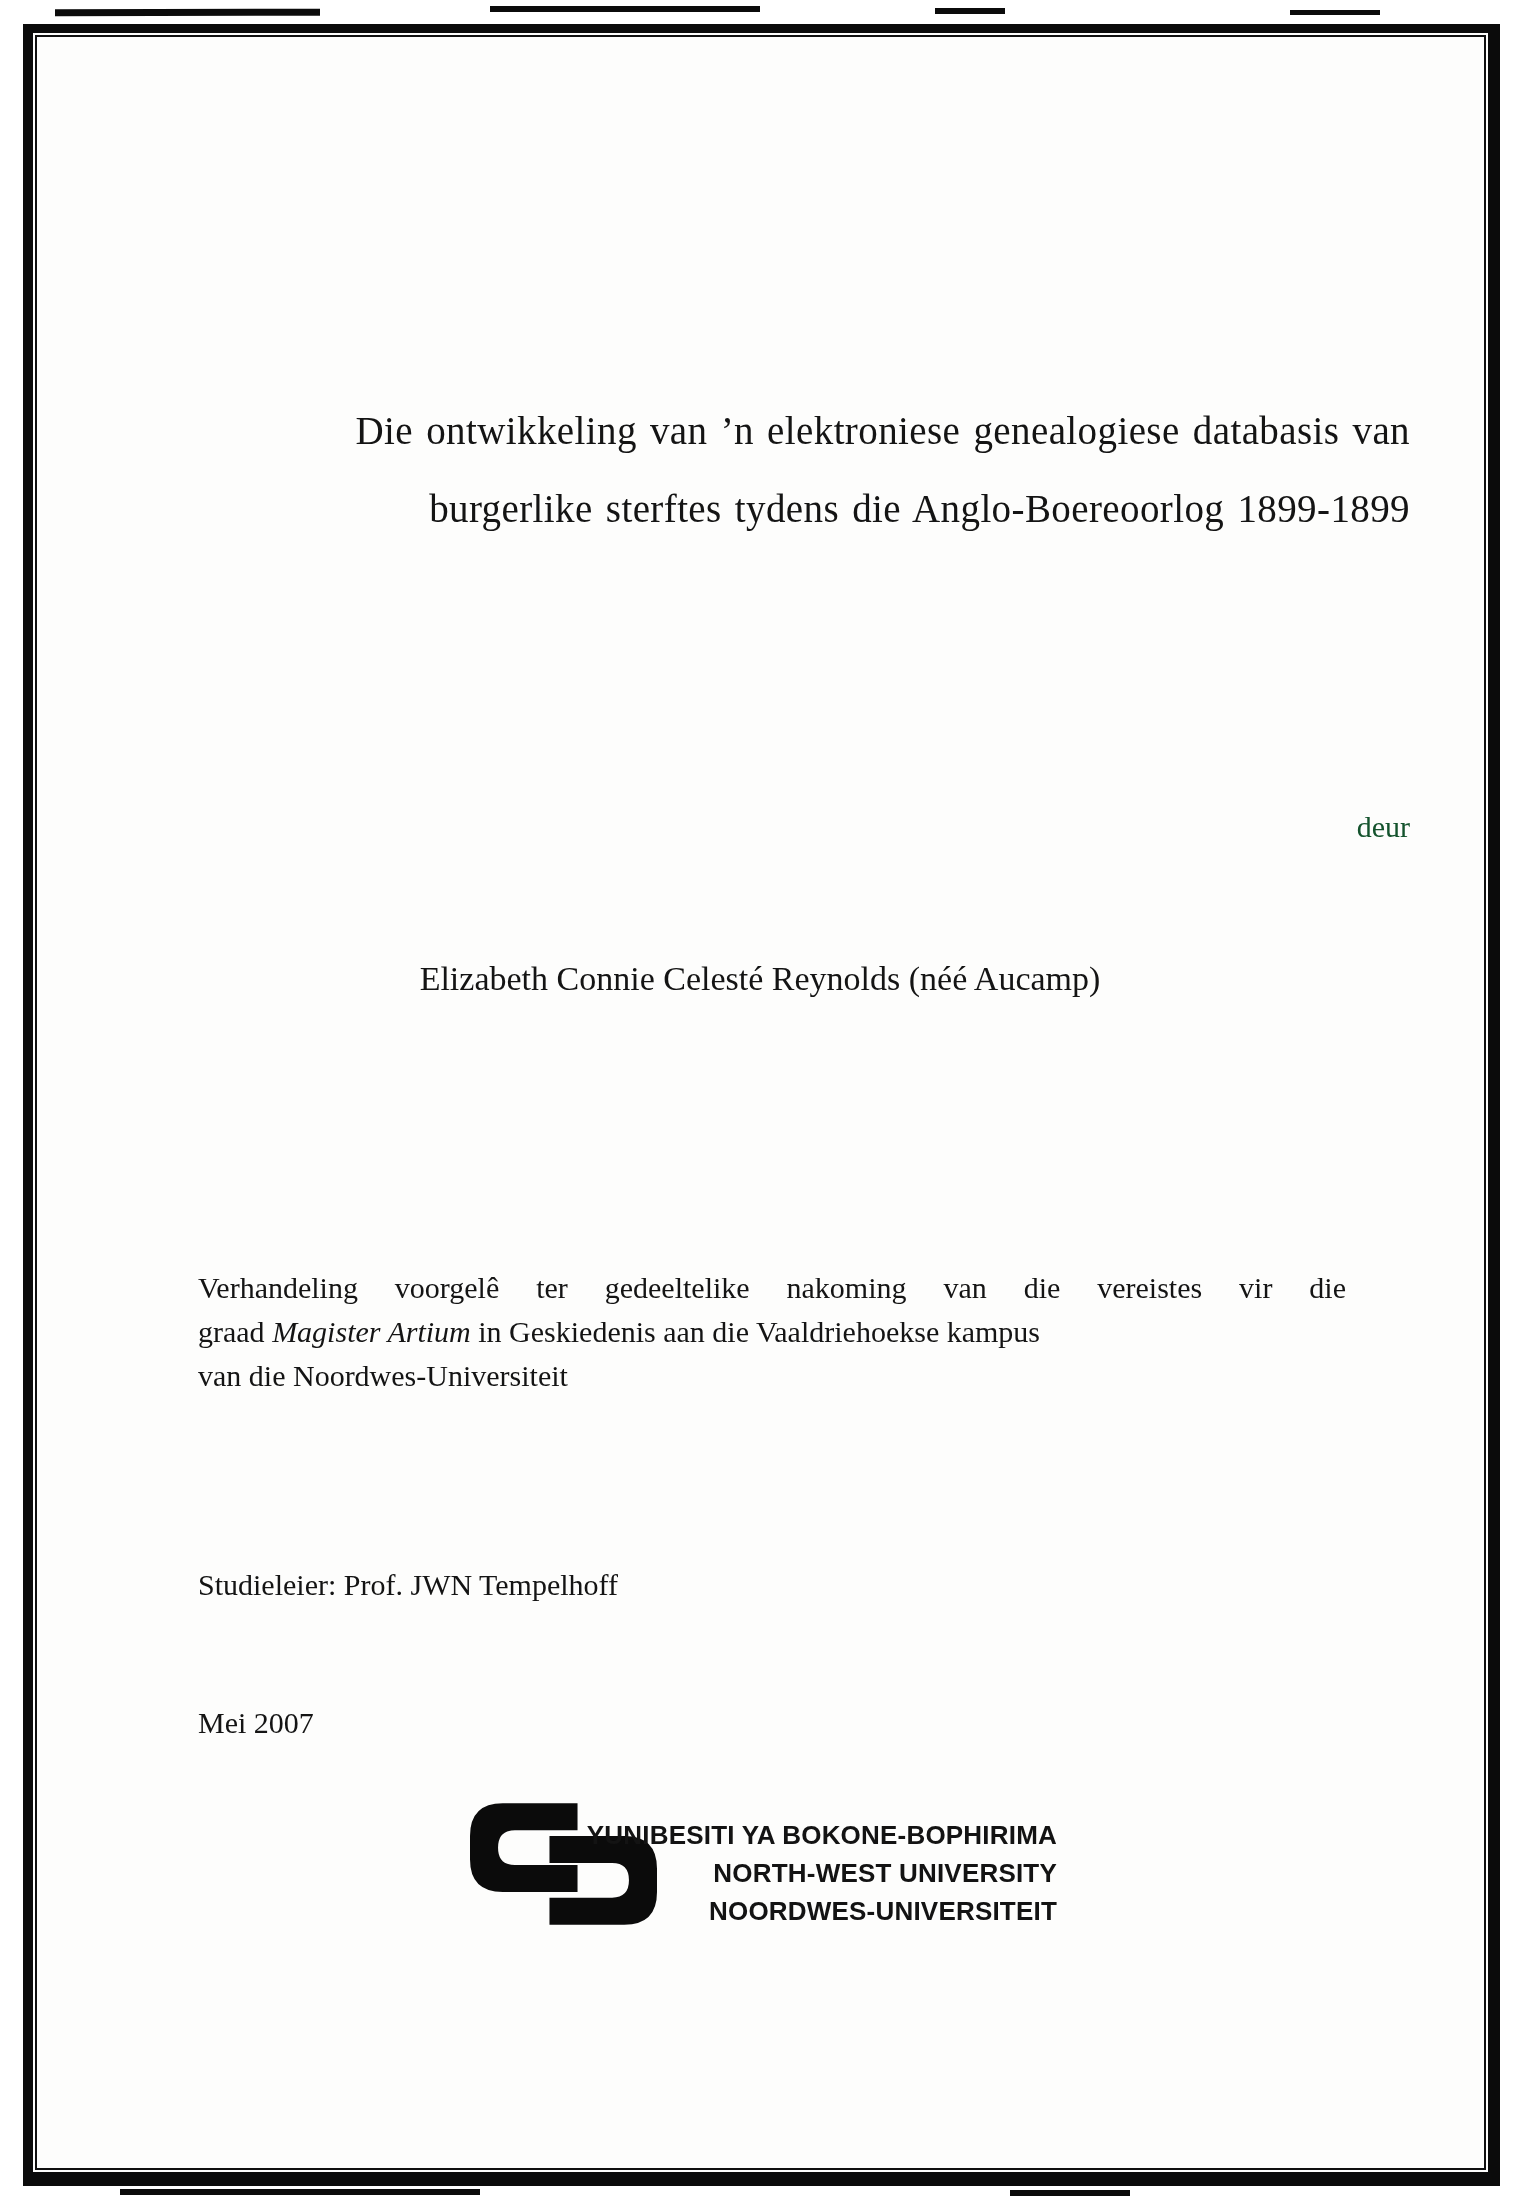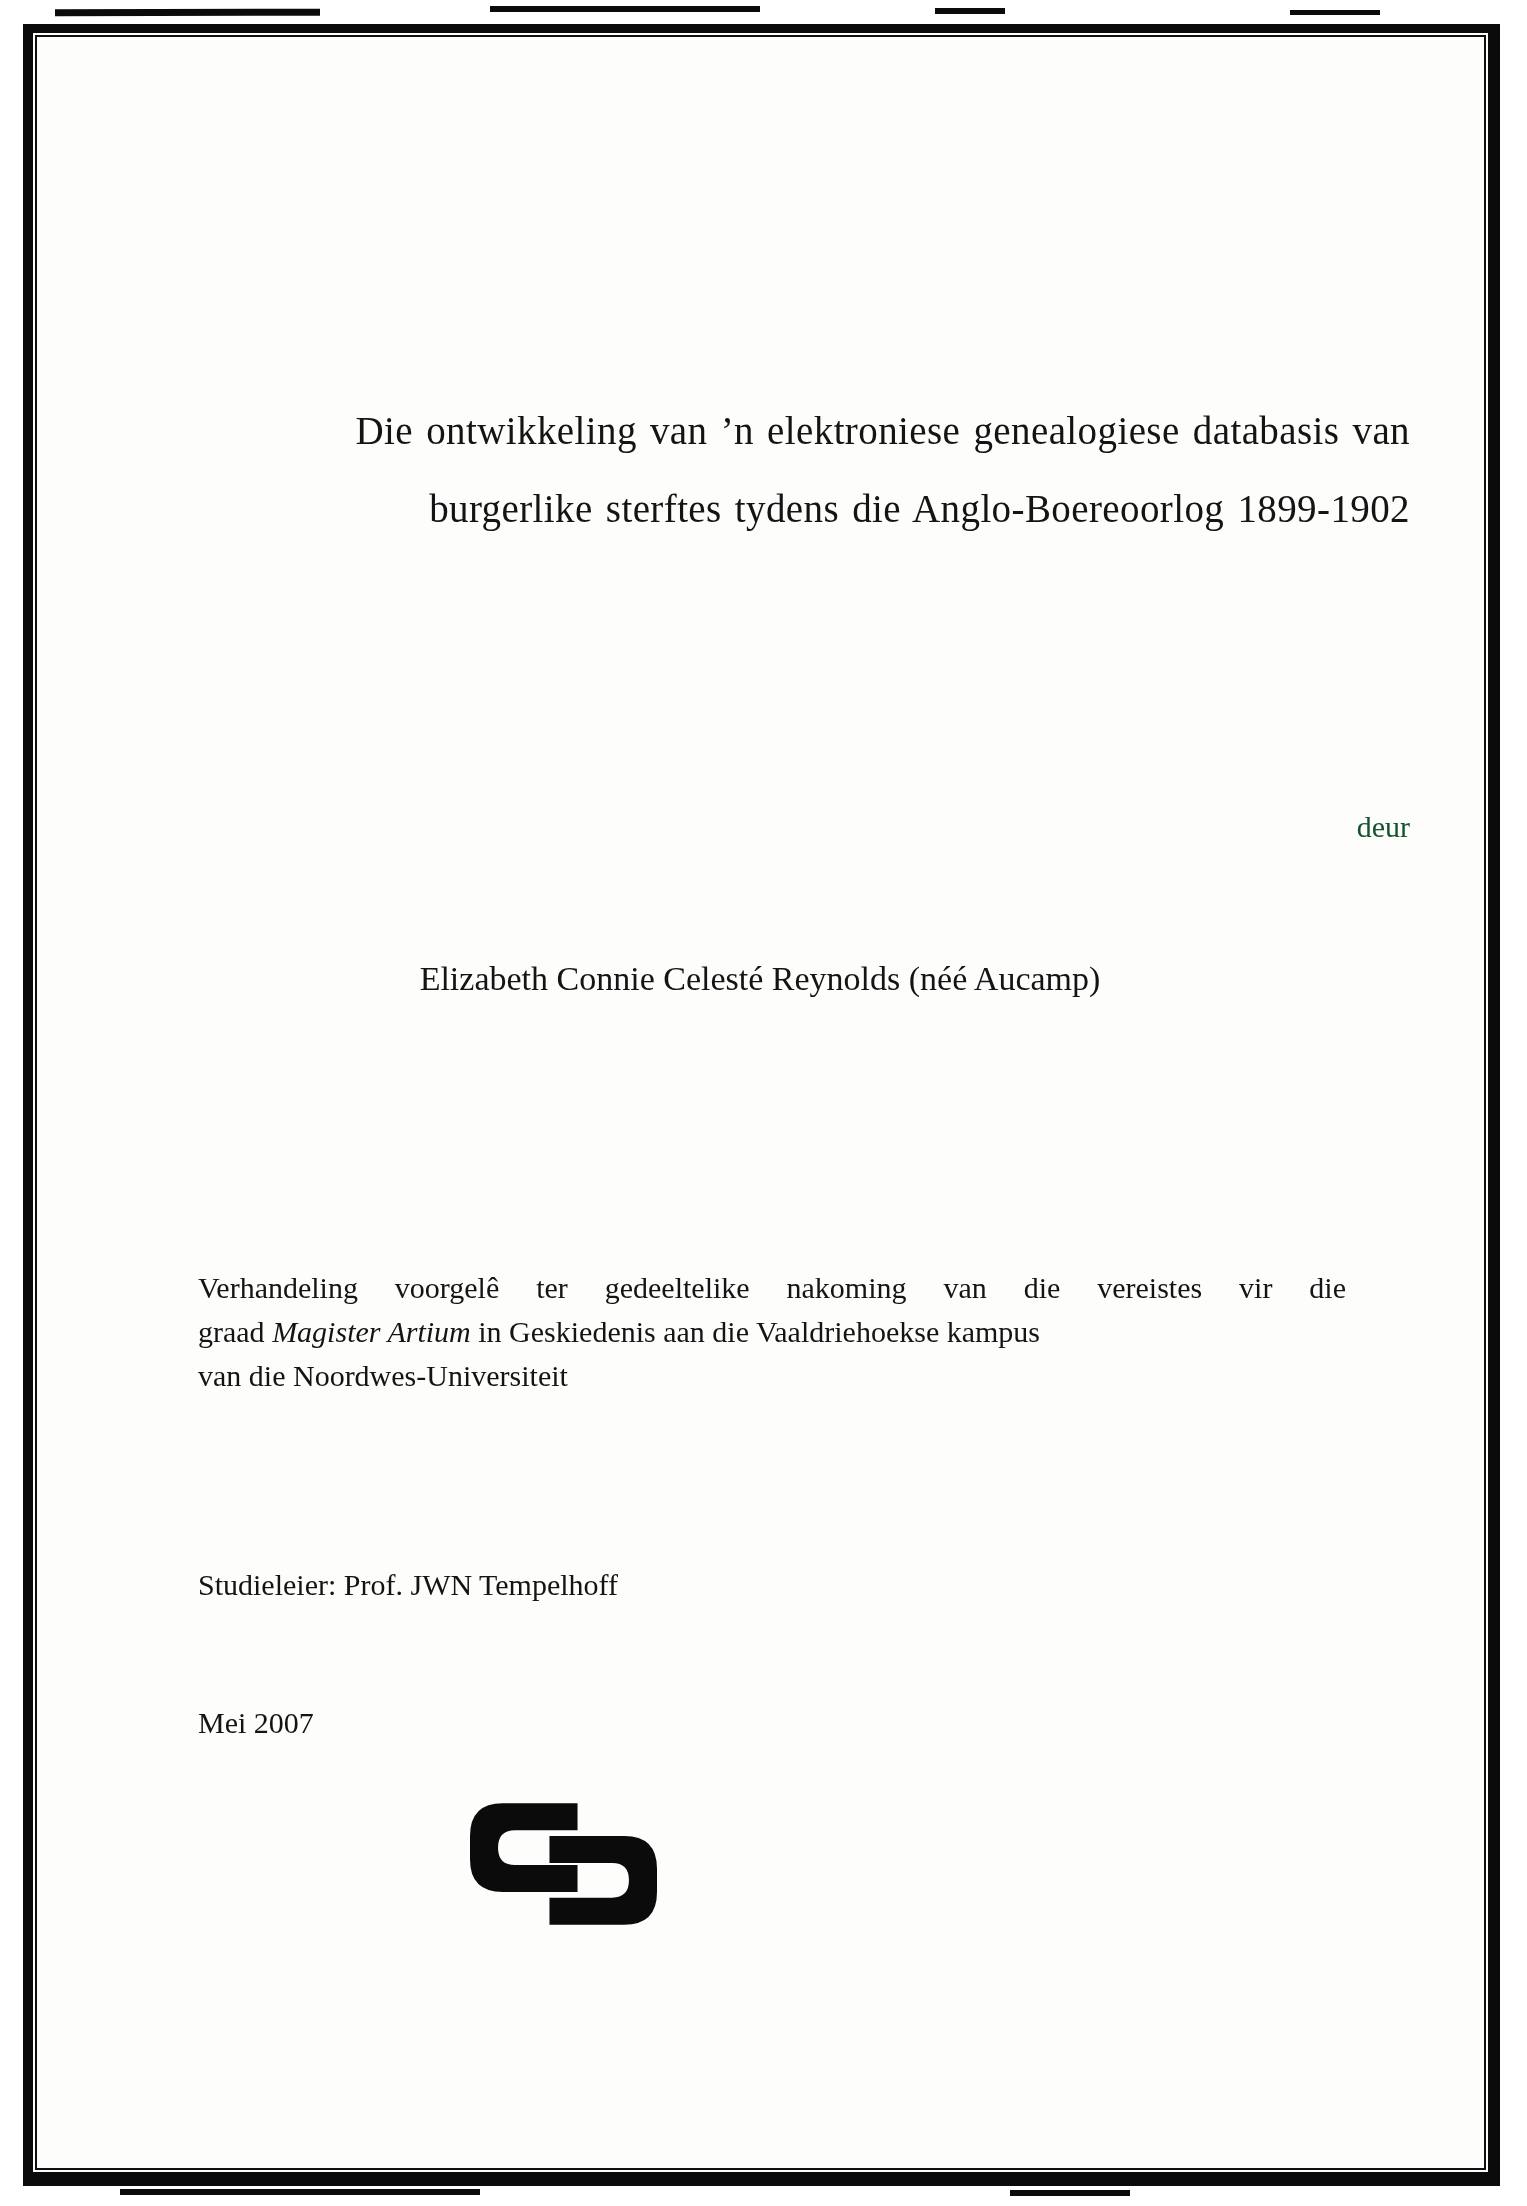--- a/index.html
+++ b/index.html
@@ -132,35 +132,40 @@
   <div class="artifact a3"></div>
   <div class="artifact a4"></div>
   <div class="artifact a5"></div>
   <div class="artifact a6"></div>
 
   <div class="frame-outer">
     <div class="frame-inner"></div>
   </div>
 
   <div class="title-line title-1">Die ontwikkeling van ’n elektroniese genealogiese databasis van</div>
-  <div class="title-line title-2">burgerlike sterftes tydens die Anglo-Boereoorlog 1899-1902</div>
+  <div class="title-line title-2">burgerlike sterftes tydens die Anglo-Boereoorlog 1899-1899</div>
 
   <div class="byline">deur</div>
 
   <div class="author">Elizabeth Connie Celesté Reynolds (néé Aucamp)</div>
 
   <div class="thesis">
     <div class="jline">Verhandeling voorgelê ter gedeeltelike nakoming van die vereistes vir die</div>
     <div><span>graad </span><span class="italic">Magister Artium</span><span> in Geskiedenis aan die Vaaldriehoekse kampus</span></div>
     <div>van die Noordwes-Universiteit</div>
   </div>
 
   <div class="supervisor">Studieleier: Prof. JWN Tempelhoff</div>
   <div class="date">Mei 2007</div>
 
   <svg class="logo-mark" viewBox="0 0 200 130" xmlns="http://www.w3.org/2000/svg" aria-hidden="true">
     <path id="nwu-link" d="M115 0 L35 0 Q0 0 0 35 L0 60 Q0 95 35 95 L115 95 L115 66 L48 66
              Q30 66 30 47.5 Q30 29 48 29 L115 29 Z" fill="#0b0b0b"></path>
     <use href="#nwu-link" transform="translate(200,130) scale(-1,-1)"></use>
   </svg>
 
+  <div class="logo-text">
+    <div>YUNIBESITI YA BOKONE-BOPHIRIMA</div>
+    <div>NORTH-WEST UNIVERSITY</div>
+    <div>NOORDWES-UNIVERSITEIT</div>
+  </div>
 
 </div>
 
 </body></html>

